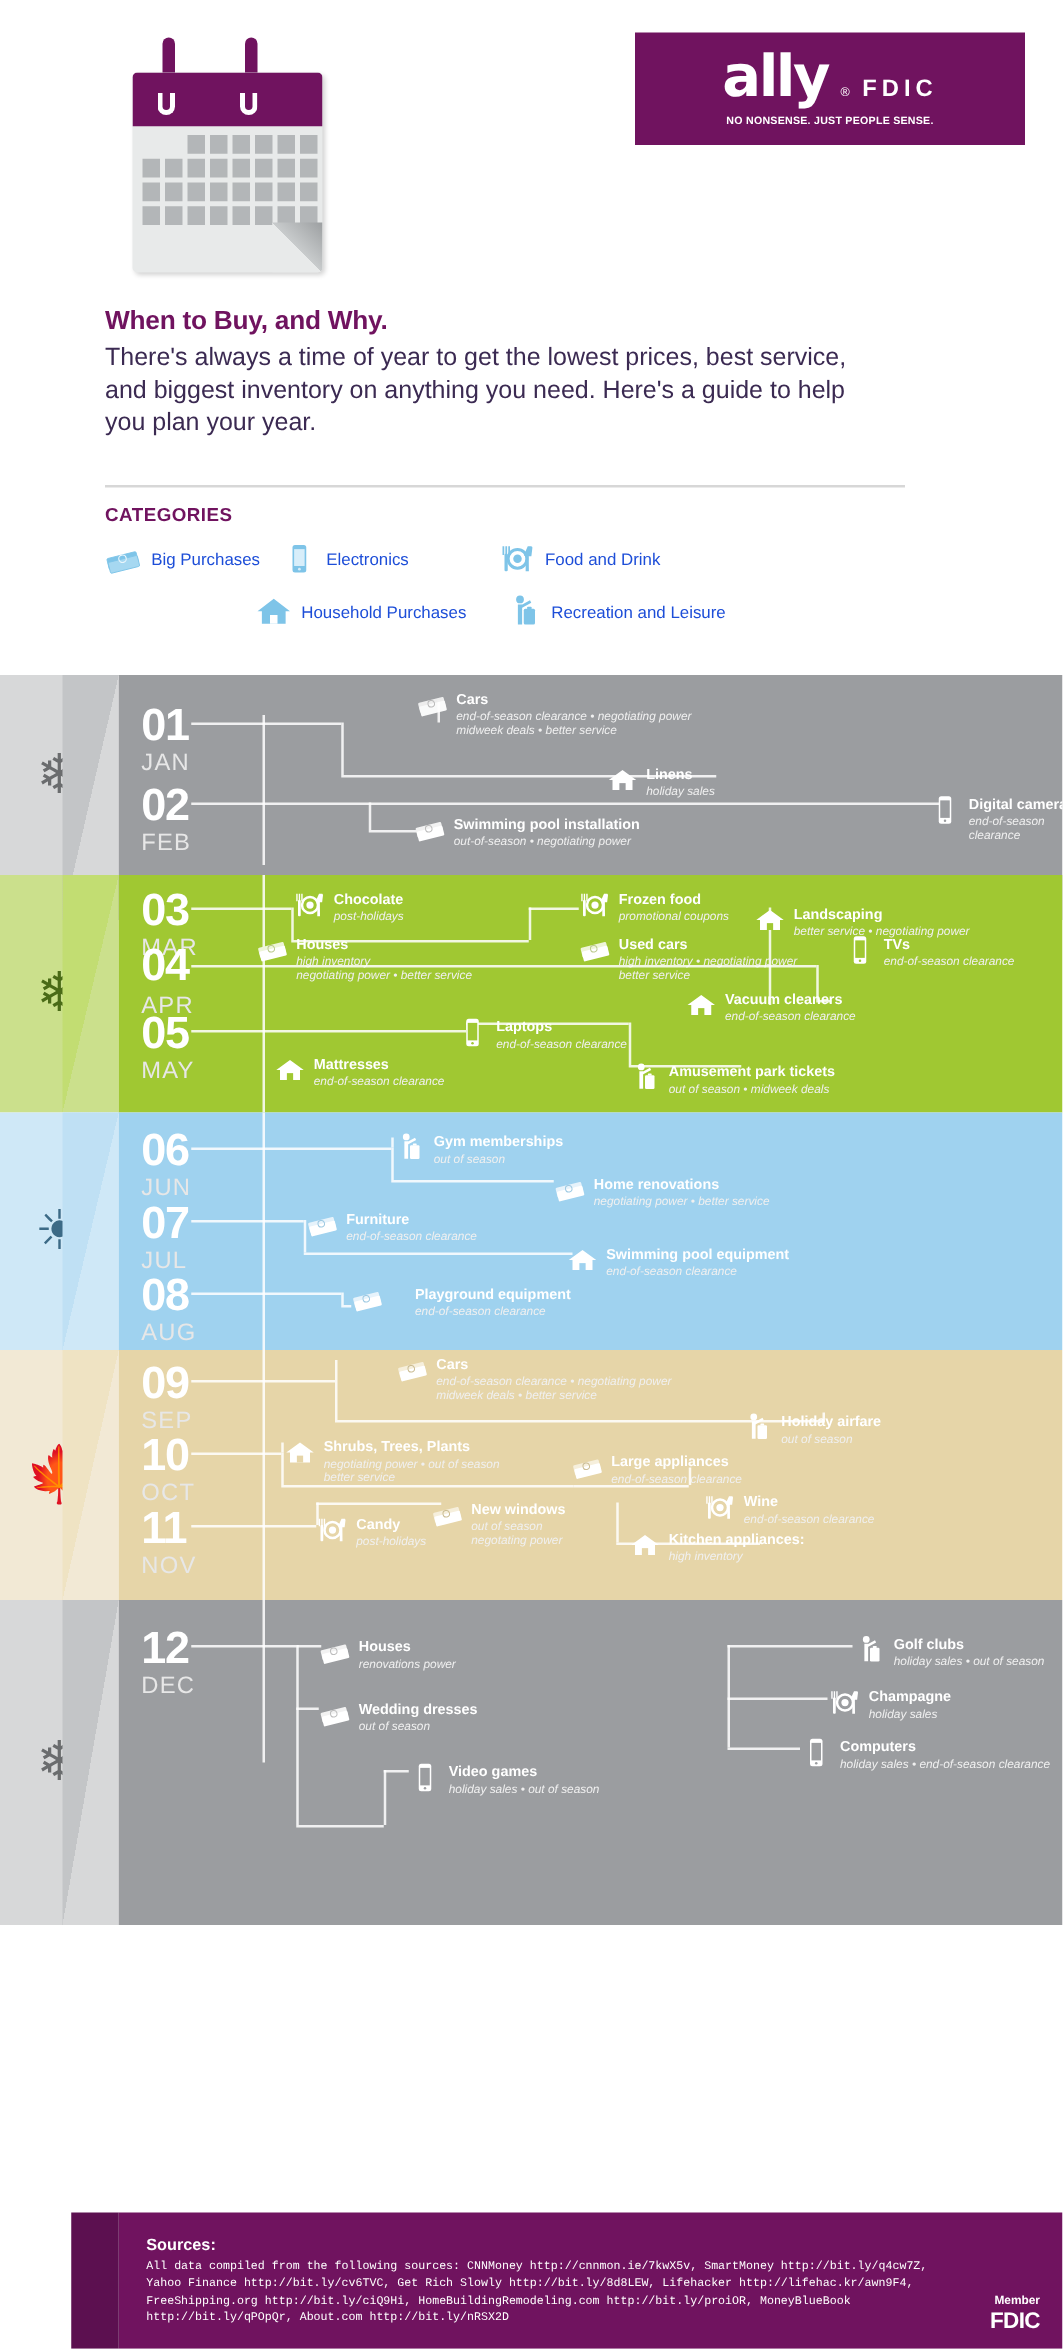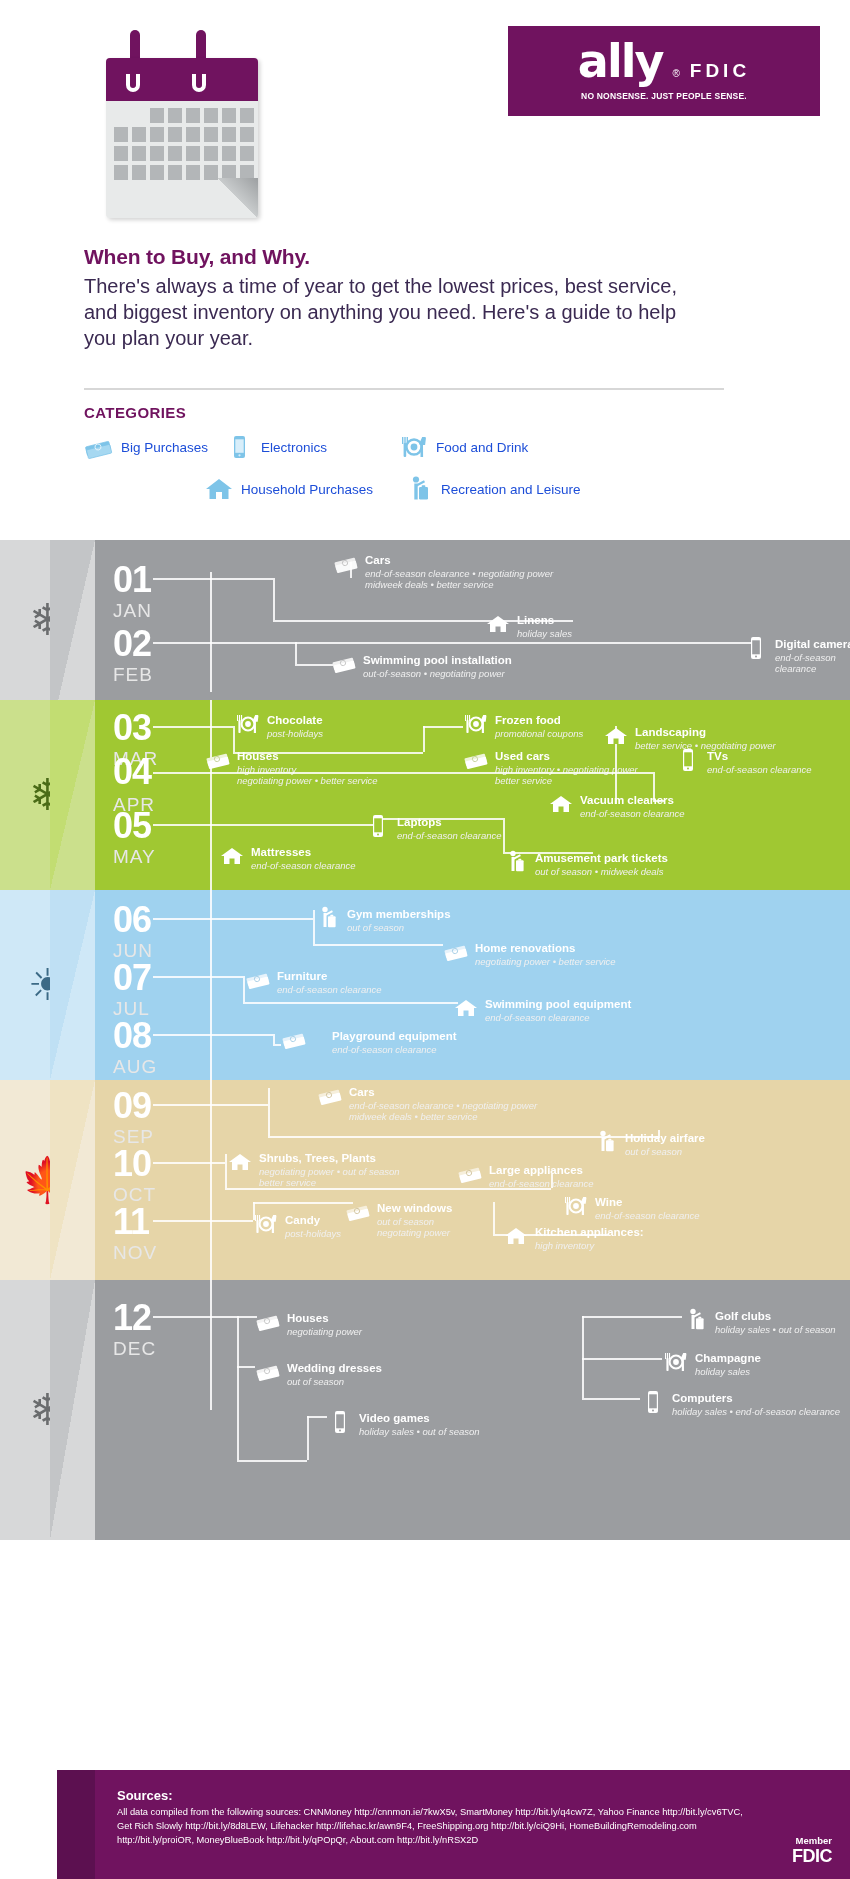--- a/index.html
+++ b/index.html
@@ -100,21 +100,21 @@
   .item { position:absolute; display:flex; align-items:flex-start; gap:6px; }
   .item .ic { width:26px; height:26px; flex:none; position:relative; margin-top:1px; }
   .item .txt .t { font-size:11.5px; font-weight:bold; color:#fff; line-height:1.15; white-space:nowrap; }
   .item .txt .s { font-size:9.5px; font-style:italic; color:#f0f0f0; line-height:1.2; white-space:nowrap; }
 
   
   #footer { position:absolute; left:95px; top:1770px; width:755px; height:109px; background:#70135f; color:#fff; }
   #footer .wedge { position:absolute; left:-38px; top:0; width:38px; height:100%; background:#5c1050; }
   #footer .inner { padding:18px 22px; }
   #footer h3 { font-size:13px; font-weight:bold; }
-  #footer p { font-size:9.3px; line-height:1.48; margin-top:3px; max-width:640px; }
+  #footer p { font-size:9.3px; line-height:1.48; margin-top:3px; max-width:640px;font-family:Liberation Mono, monospace; }
   #fdic { position:absolute; right:18px; bottom:12px; text-align:right; }
   #fdic .m { font-size:9.5px; font-weight:bold; }
   #fdic .f { font-size:18px; font-weight:bold; letter-spacing:-0.5px; }
 
   svg { display:block; }
 </style>
 </head>
 <body>
 
 <div id="header">
@@ -850,21 +850,21 @@
         <svg viewBox="0 0 26 26" width="26" height="26">
             <g>
         <rect x="2" y="9" width="21" height="8" rx="1" transform="rotate(-14 12 13)" fill="#f2f2f2"></rect>
         <rect x="3" y="12" width="21" height="8" rx="1" transform="rotate(-14 13 16)" fill="#fff"></rect>
         <circle cx="12" cy="12" r="2.6" fill="none" stroke="#bdbdbd" stroke-width=".8" transform="rotate(-14 12 12)"></circle>
             </g>
           </svg>
       </span>
       <span class="txt">
         <span class="t">Houses</span>
-        <span class="s" style="display:block;white-space:pre-line">negotiating power</span>
+        <span class="s" style="display:block;white-space:pre-line">renovations power</span>
       </span>
     </div>
 
     <div class="item" style="left:588px; top:26px;">
       <span class="ic">
         <svg viewBox="0 0 26 26" width="26" height="26">
             <g fill="#fff">
           <circle cx="10" cy="4.5" r="2.7"></circle>
           <path d="M8.5 8h3v14h-3z"></path>
           <path d="M10 9 L17 5.2 L17.9 7 L10.9 10.8 Z"></path>

